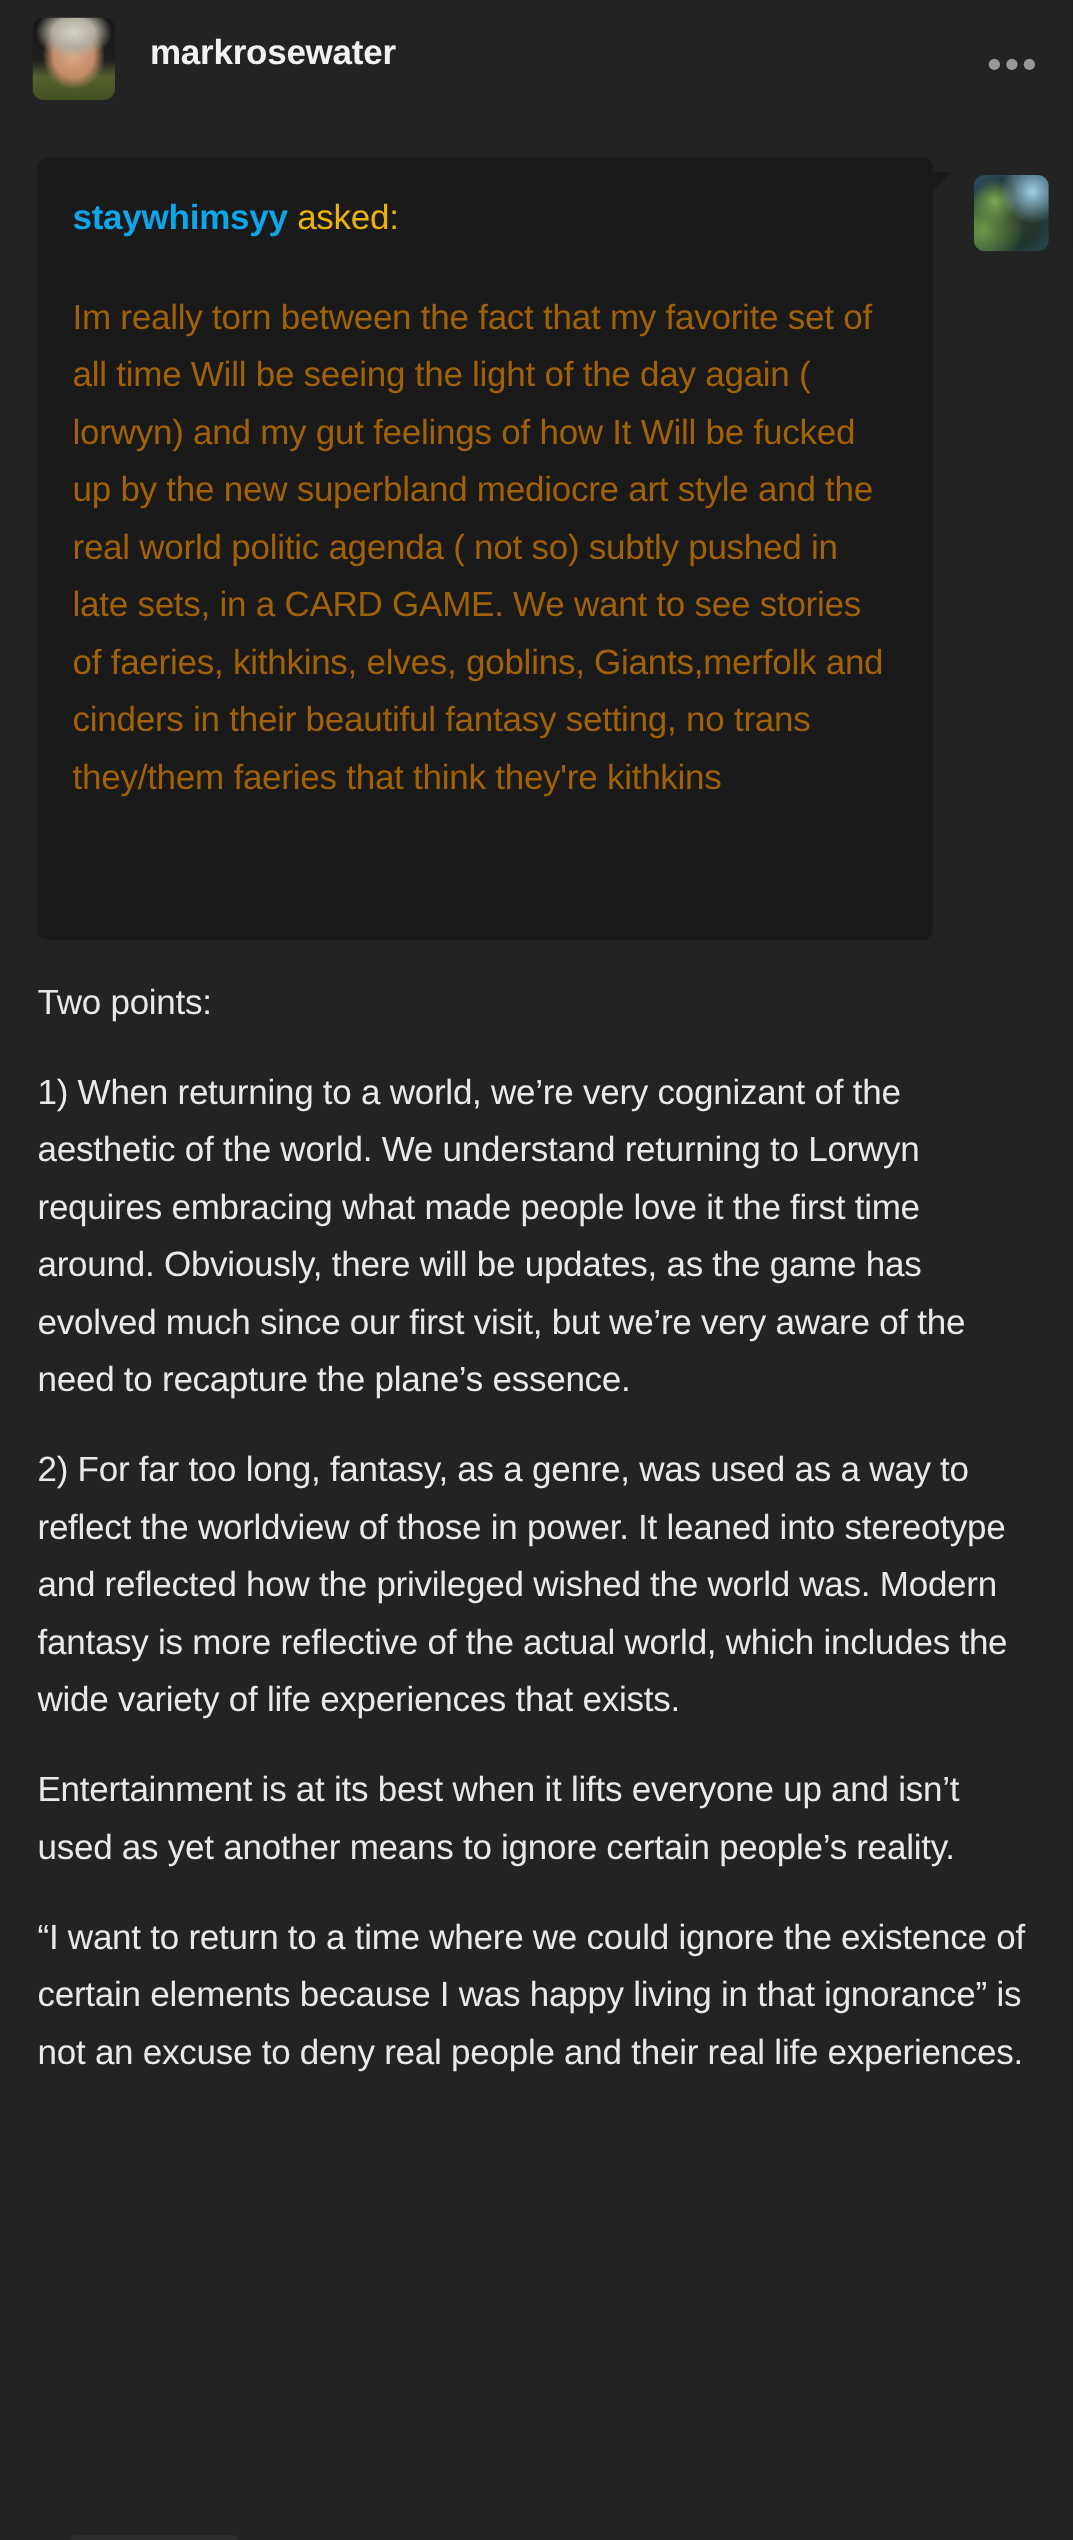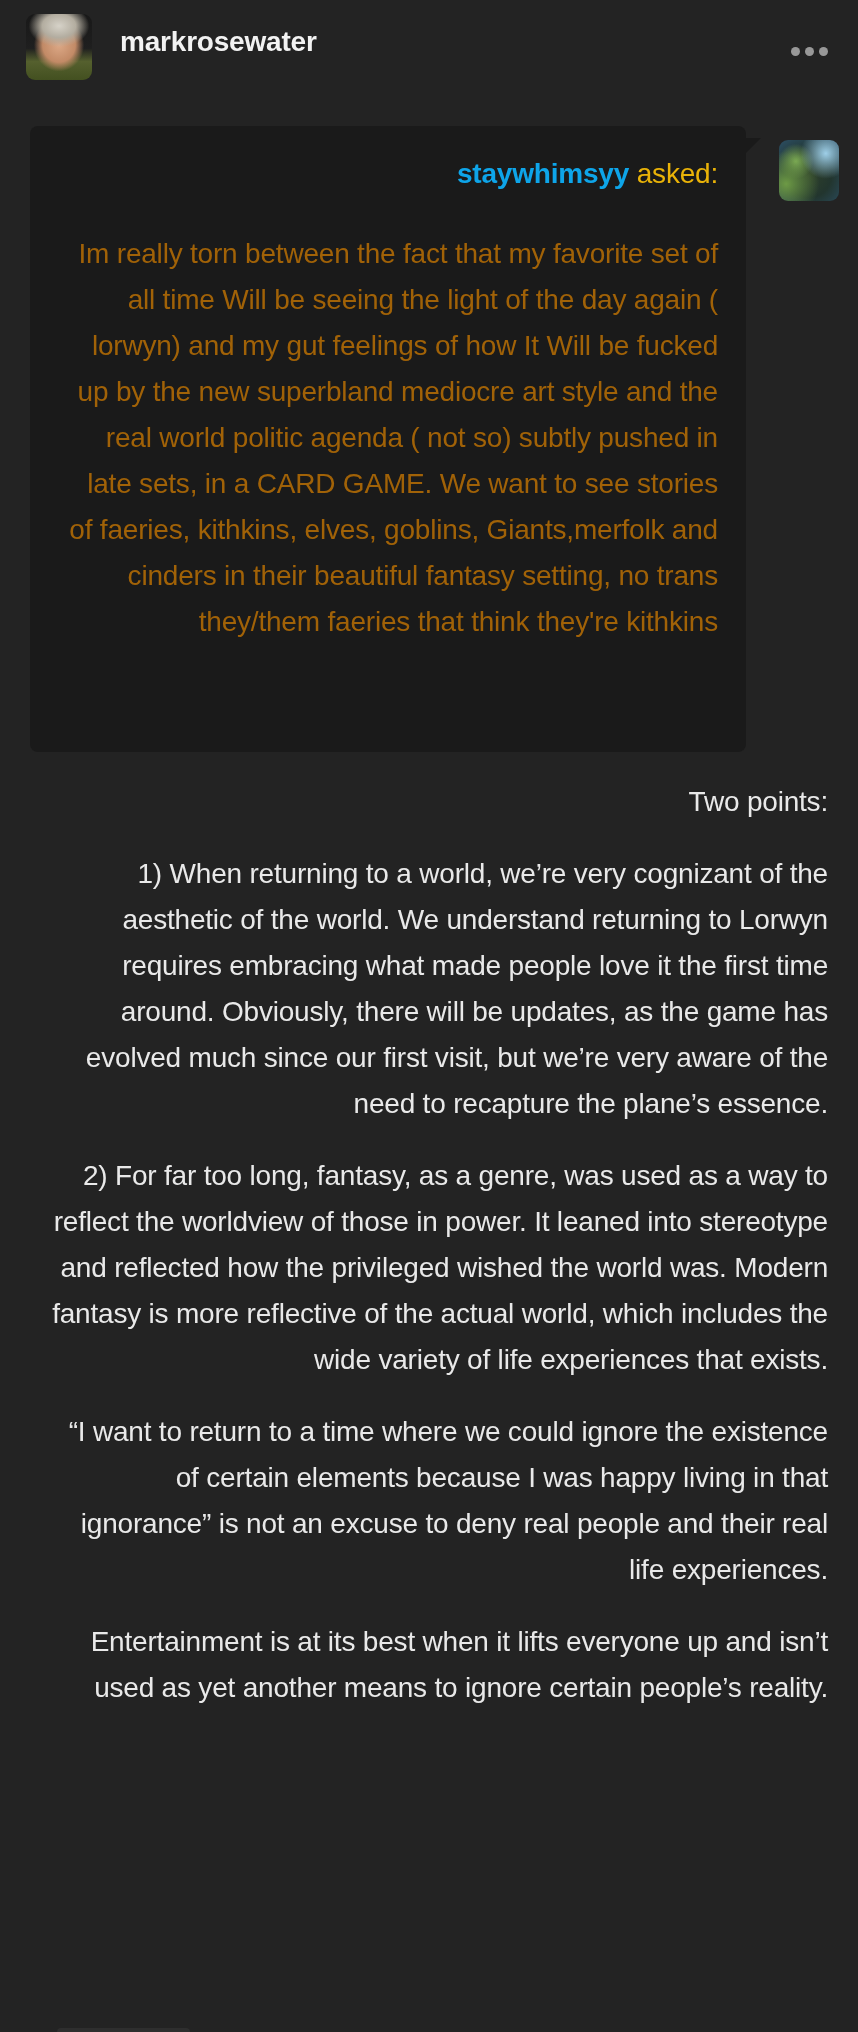--- a/index.html
+++ b/index.html
@@ -2,21 +2,20 @@
 <html><head>
 <meta charset="utf-8">
 <style>
   html,body{margin:0;padding:0;background:#232323;}
   .page{
     position:relative;
     width:858px;height:2032px;
     background:#232323;
     overflow:hidden;
     font-family:"Liberation Sans", sans-serif;
-    text-align:right;
     -webkit-font-smoothing:antialiased;
   }
   
   .post-header{
     position:relative;
     display:flex;align-items:flex-start;
     padding:14px 32px 0 26px;
     height:96px;box-sizing:border-box;
   }
   .blog-avatar{
@@ -60,21 +59,21 @@
   .asker-avatar{
     position:absolute;left:779px;top:14px;
     width:60px;height:61px;border-radius:9px;
     background:
       radial-gradient(circle at 78% 22%, #9ecfe8 0%, rgba(158,207,232,0) 38%),
       radial-gradient(circle at 12% 72%, #6d9a45 0%, rgba(109,154,69,0) 48%),
       radial-gradient(circle at 28% 35%, #7fae57 0%, rgba(127,174,87,0) 30%),
       radial-gradient(circle at 50% 58%, #2e402b 0%, #22352e 48%, #2c4f66 100%);
   }
   
-  .answer{padding:27px 30px 0 40px;margin-left:11px;}
+  .answer{padding:27px 30px 0 30px;}
   .answer p{
     margin:0 0 26px 0;
     font-size:28px;line-height:46px;color:#e9e9e9;letter-spacing:-0.2px;
   }
   
   .tag-sliver{
     position:absolute;left:57px;bottom:0;
     width:133px;height:4px;
     background:#2e2e2e;border-radius:6px 6px 0 0;
   }
@@ -103,19 +102,19 @@
       </div>
       <p class="ask-text">Im really torn between the fact that my favorite set of all time Will be seeing the light of the day again ( lorwyn) and my gut feelings of how It Will be fucked up by the new superbland mediocre art style and the real world politic agenda ( not so) subtly pushed in late sets, in a CARD GAME. We want to see stories of faeries, kithkins, elves, goblins, Giants,merfolk and cinders in their beautiful fantasy setting, no trans they/them faeries that think they're kithkins</p>
     </div>
     <div class="asker-avatar"></div>
   </section>
 
   <main class="answer">
     <p>Two points:</p>
     <p>1) When returning to a world, we’re very cognizant of the aesthetic of the world. We understand returning to Lorwyn requires embracing what made people love it the first time around. Obviously, there will be updates, as the game has evolved much since our first visit, but we’re very aware of the need to recapture the plane’s essence.</p>
     <p>2) For far too long, fantasy, as a genre, was used as a way to reflect the worldview of those in power. It leaned into stereotype and reflected how the privileged wished the world was. Modern fantasy is more reflective of the actual world, which includes the wide variety of life experiences that exists.</p>
+    <p>Entertainment is at its best when it lifts everyone up and isn’t used as yet another means to ignore certain people’s reality.</p>
     <p>“I want to return to a time where we could ignore the existence of certain elements because I was happy living in that ignorance” is not an excuse to deny real people and their real life experiences.</p>
-    <p>Entertainment is at its best when it lifts everyone up and isn’t used as yet another means to ignore certain people’s reality.</p>
   </main>
 
   <div class="tag-sliver"></div>
 
 </div>
 
 </body></html>

